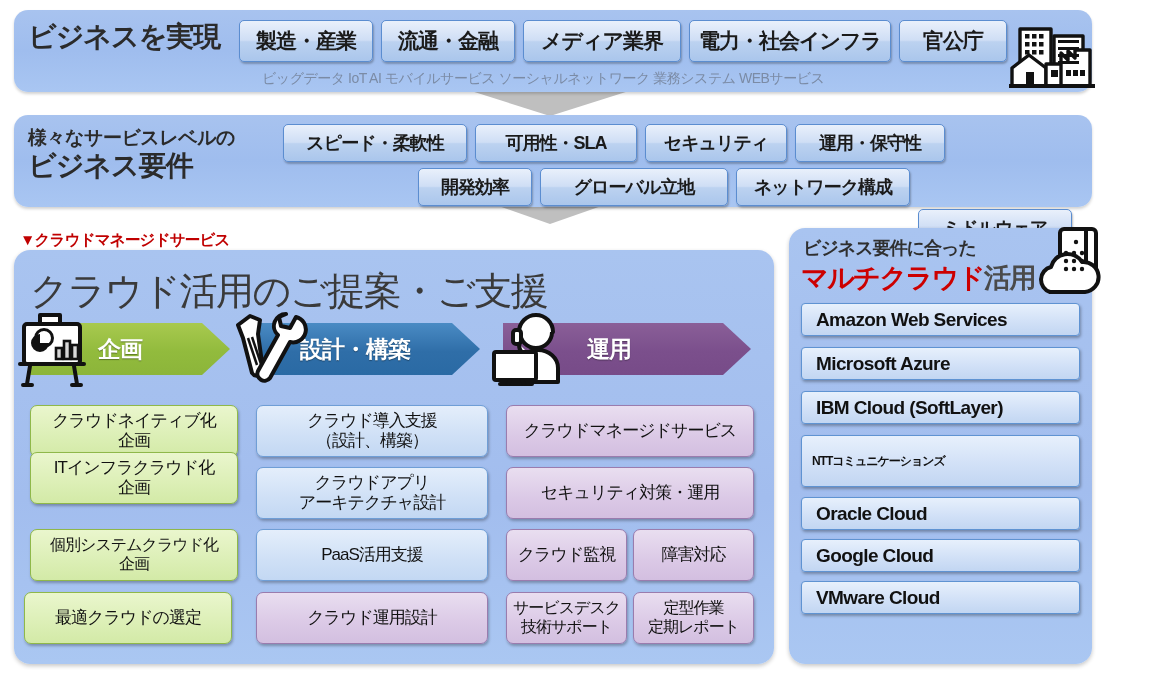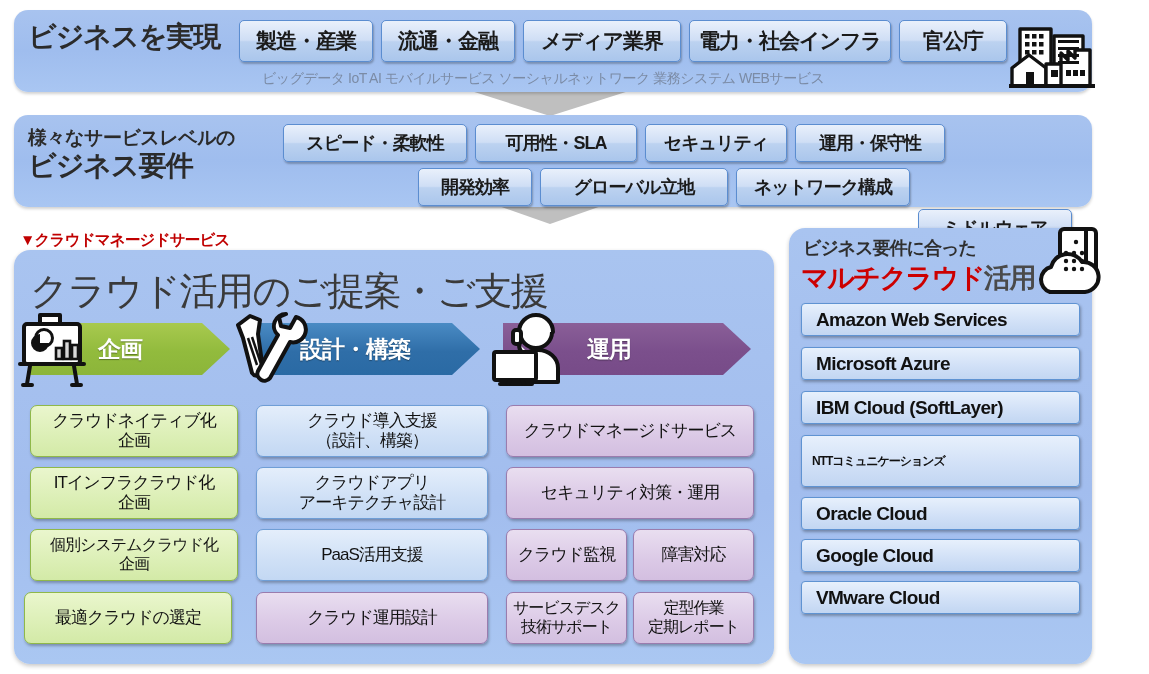--- a/index.html
+++ b/index.html
@@ -274,21 +274,21 @@
         <path d="M12 74 H44"></path>
         <path d="M22 70 L20 74 M34 70 L36 74"></path>
       </g>
     </svg>
   </div>
 
   <div class="sbox s-green" style="left:30px;top:405px;width:206px;height:50px;">
     <span style="white-space:pre-line;">クラウドネイティブ化
 企画</span>
   </div>
-  <div class="sbox s-green" style="left:30px;top:467px;width:206px;height:50px;">
+  <div class="sbox s-green" style="left:30px;top:452px;width:206px;height:50px;">
     <span style="white-space:pre-line;">ITインフラクラウド化
 企画</span>
   </div>
   <div class="sbox s-green sm" style="left:30px;top:529px;width:206px;height:50px;">
     <span style="white-space:pre-line;">個別システムクラウド化
 企画</span>
   </div>
   <div class="sbox s-green" style="left:24px;top:592px;width:206px;height:50px;">
     <span style="white-space:pre-line;">最適クラウドの選定</span>
   </div>

